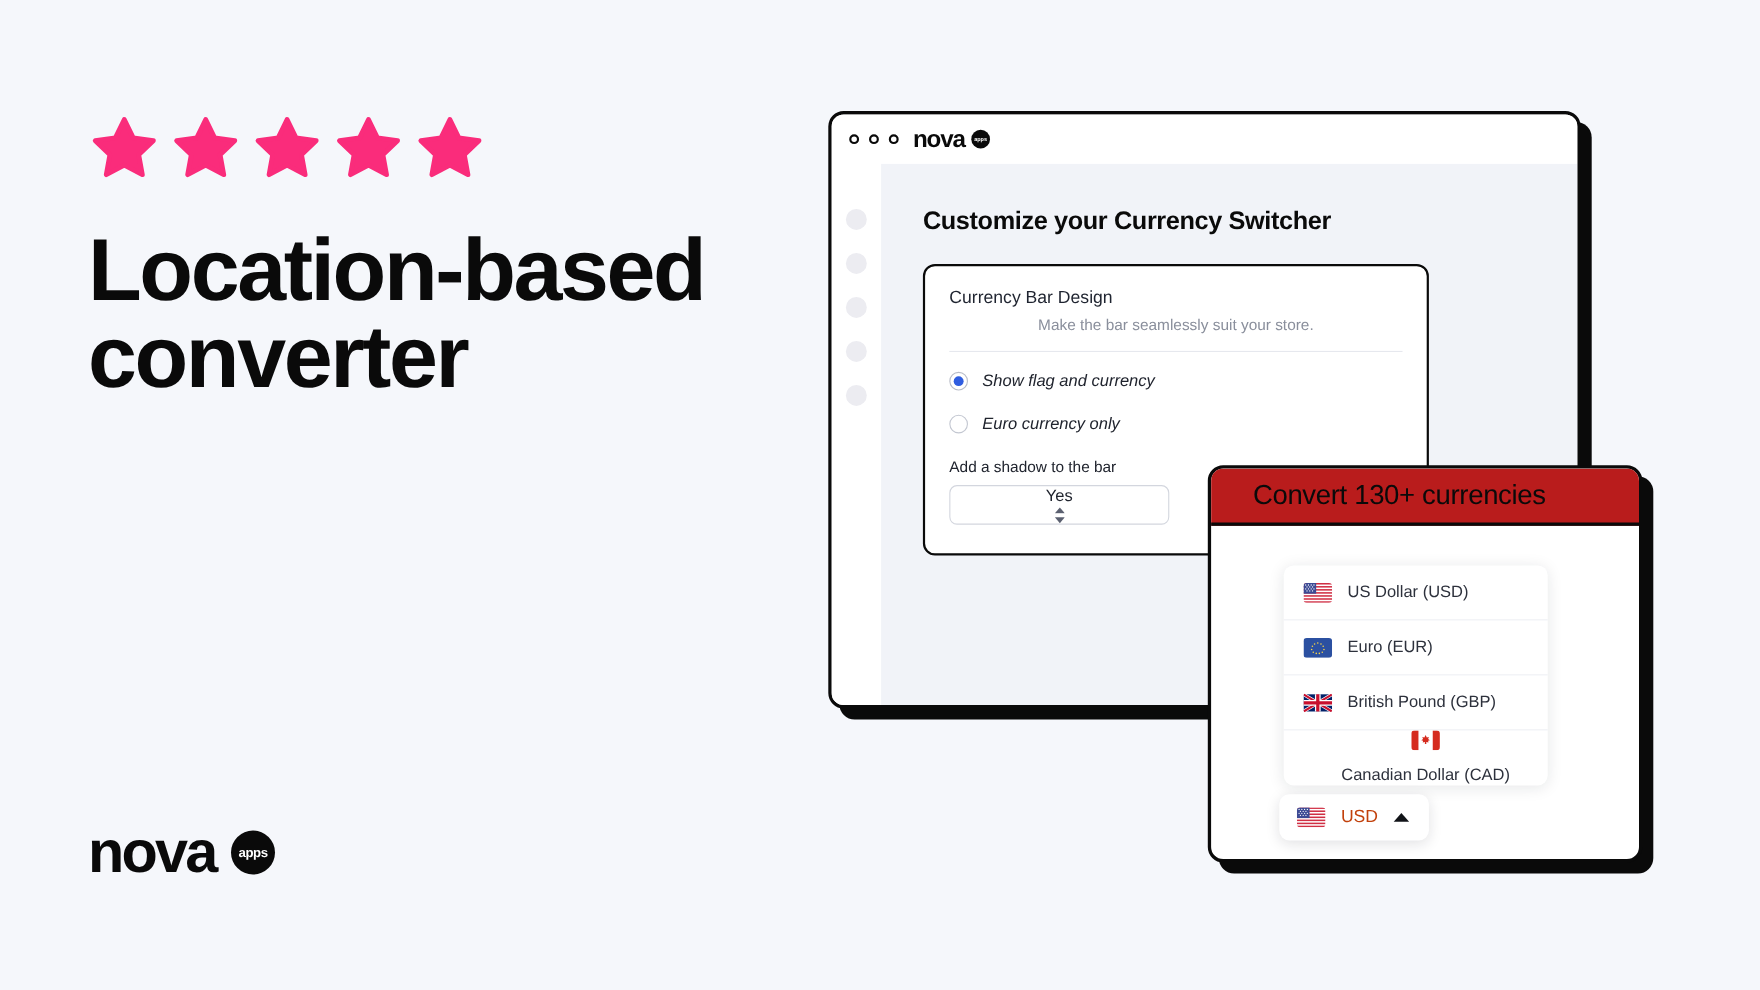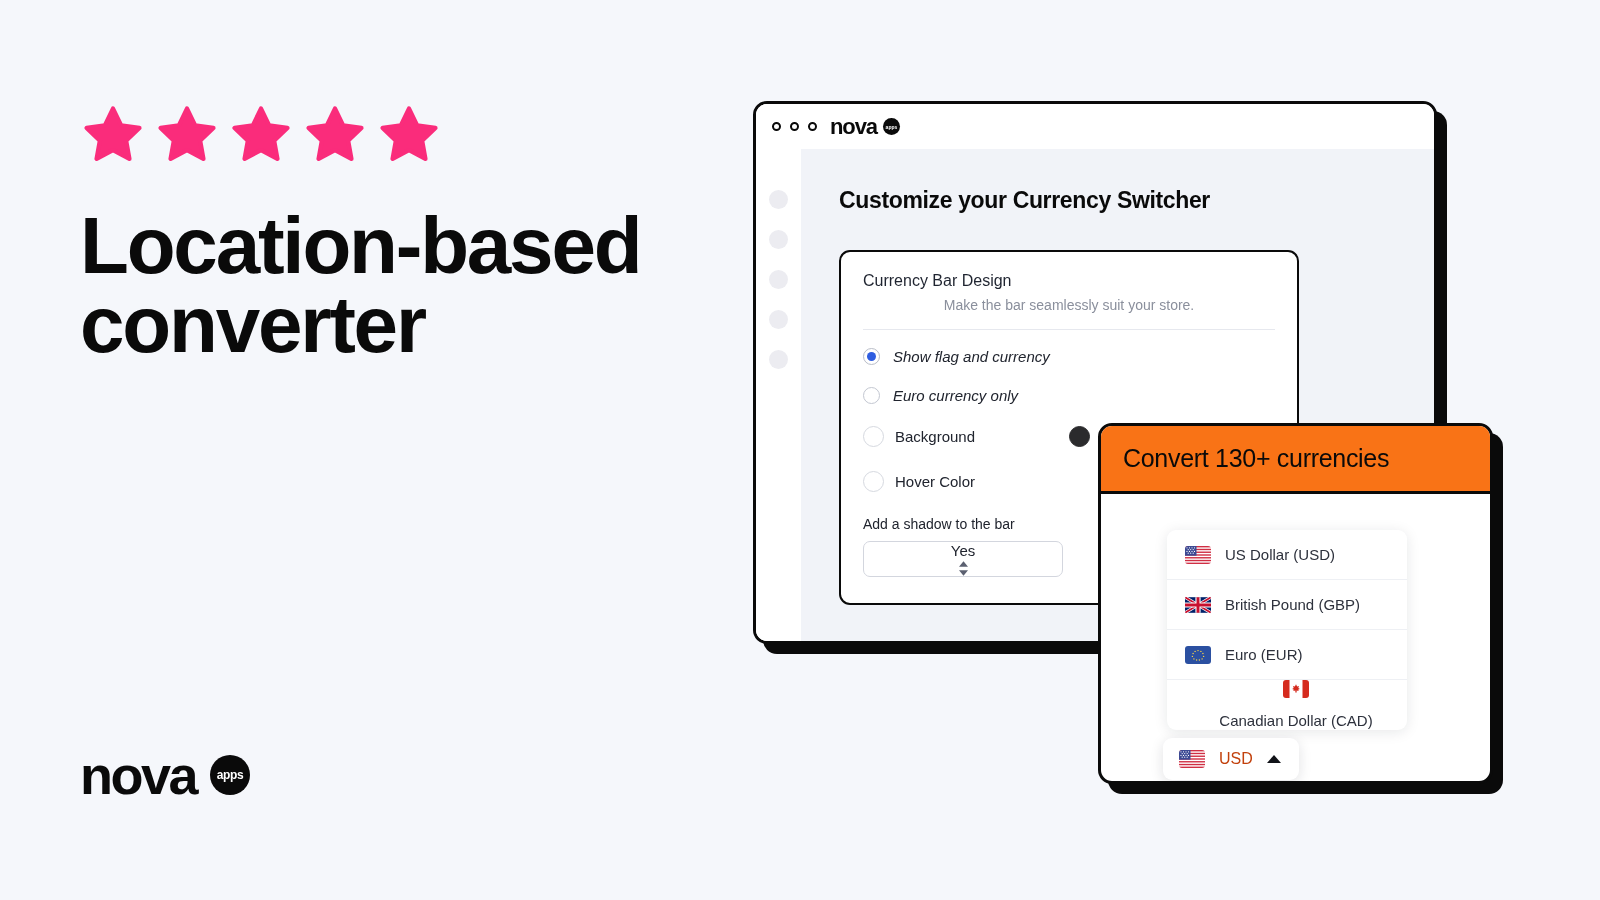--- a/index.html
+++ b/index.html
@@ -156,21 +156,21 @@
     flex: 1;
     background: #f1f3f8;
     padding: 38px 0 0 38px;
     overflow: hidden;
   }
   .page-title {
     font-size: 23px;
     font-weight: 700;
     color: #0a0a0a;
     letter-spacing: -0.35px;
-    margin: 0 0 36px 0;
+    margin: 0 0 26px 0;
   }
   .settings-card {
     background: #ffffff;
     border: 2.5px solid #0a0a0a;
     border-radius: 11px;
     width: 460px;
     padding: 20px 22px 26px 22px;
     box-sizing: border-box;
   }
   .card-title {
@@ -286,26 +286,26 @@
     top: 423px;
     width: 389px;
     height: 355px;
     background: #ffffff;
     border: 3px solid #0a0a0a;
     border-radius: 14px;
     box-shadow: 10px 10px 0 0 #0a0a0a;
     overflow: hidden;
   }
   .panel-header {
-    height: 68px;
-    background: #f97316;
+    height: 52px;
+    background: #b91c1c;
     border-bottom: 3px solid #0a0a0a;
     display: flex;
     align-items: center;
-    padding-left: 22px;
+    padding-left: 38px;
     box-sizing: border-box;
   }
   .panel-header-title {
     font-size: 25px;
     font-weight: 400;
     letter-spacing: -0.3px;
     color: #0a0a0a;
   }
   .panel-body {
     position: relative;
@@ -438,38 +438,20 @@
           <div class="radio-row">
             <span class="radio checked"></span>
             <span class="radio-label">Show flag and currency</span>
           </div>
 
           <div class="radio-row">
             <span class="radio"></span>
             <span class="radio-label">Euro currency only</span>
           </div>
 
-          <div class="swatch-grid">
-            <div class="swatch-row">
-              <div class="swatch-item">
-                <span class="swatch"></span>
-                <span class="swatch-label">Background</span>
-              </div>
-              <div class="swatch-item">
-                <span class="swatch dark"></span>
-                <span class="swatch-label">Text</span>
-              </div>
-            </div>
-            <div class="swatch-row">
-              <div class="swatch-item">
-                <span class="swatch"></span>
-                <span class="swatch-label">Hover Color</span>
-              </div>
-            </div>
-          </div>
 
           <div class="field-label">Add a shadow to the bar</div>
           <div class="select">
             <span class="select-value">Yes</span>
             <span class="stepper">
               <svg width="9" height="6" viewBox="0 0 10 6">
                   <path d="M5 0l5 6H0z" fill="#5b6070"></path>
                 </svg>
               <svg width="9" height="6" viewBox="0 0 10 6">
                   <path d="M5 6L0 0h10z" fill="#5b6070"></path>
@@ -517,48 +499,48 @@
                 <circle cx="9.5" cy="5.4" r="0.6"></circle>
               <circle cx="3.2" cy="7.2" r="0.6"></circle>
                 <circle cx="5.7" cy="7.2" r="0.6"></circle>
                 <circle cx="8.2" cy="7.2" r="0.6"></circle>
             </g>
           </svg>
           <span class="currency-name">US Dollar (USD)</span>
         </div>
 
         <div class="currency-row">
-          <svg class="flag" viewBox="0 0 30 18">
-            <rect width="30" height="18" fill="#012169"></rect>
-            <path d="M0 0L30 18M30 0L0 18" stroke="#ffffff" stroke-width="3.6"></path>
-            <path d="M0 0L30 18M30 0L0 18" stroke="#c8102e" stroke-width="2.2"></path>
-            <path d="M15 0v18M0 9h30" stroke="#ffffff" stroke-width="6"></path>
-            <path d="M15 0v18M0 9h30" stroke="#c8102e" stroke-width="3.4"></path>
-          </svg>
-          <span class="currency-name">British Pound (GBP)</span>
-        </div>
-
-        <div class="currency-row">
           <svg class="flag" viewBox="0 0 26 18">
             <rect width="26" height="18" fill="#2b50a1"></rect>
             <g fill="#f5d24a">
               <circle cx="13" cy="4.6" r="0.72"></circle>
                 <circle cx="15.9" cy="5.4" r="0.72"></circle>
               <circle cx="17.9" cy="7.5" r="0.72"></circle>
                 <circle cx="18.6" cy="10.4" r="0.72"></circle>
               <circle cx="17.1" cy="12.9" r="0.72"></circle>
                 <circle cx="14.4" cy="14" r="0.72"></circle>
               <circle cx="11.6" cy="14" r="0.72"></circle>
                 <circle cx="8.9" cy="12.9" r="0.72"></circle>
               <circle cx="7.4" cy="10.4" r="0.72"></circle>
                 <circle cx="8.1" cy="7.5" r="0.72"></circle>
               <circle cx="10.1" cy="5.4" r="0.72"></circle>
             </g>
           </svg>
           <span class="currency-name">Euro (EUR)</span>
+        </div>
+
+        <div class="currency-row">
+          <svg class="flag" viewBox="0 0 30 18">
+            <rect width="30" height="18" fill="#012169"></rect>
+            <path d="M0 0L30 18M30 0L0 18" stroke="#ffffff" stroke-width="3.6"></path>
+            <path d="M0 0L30 18M30 0L0 18" stroke="#c8102e" stroke-width="2.2"></path>
+            <path d="M15 0v18M0 9h30" stroke="#ffffff" stroke-width="6"></path>
+            <path d="M15 0v18M0 9h30" stroke="#c8102e" stroke-width="3.4"></path>
+          </svg>
+          <span class="currency-name">British Pound (GBP)</span>
         </div>
 
         <div class="currency-row">
           <svg class="flag" viewBox="0 0 26 18">
             <rect width="26" height="18" fill="#ffffff"></rect>
             <rect width="6.5" height="18" fill="#d52b1e"></rect>
             <rect x="19.5" width="6.5" height="18" fill="#d52b1e"></rect>
             <path fill="#d52b1e" d="M13 4.2l1.1 2.2 1.9-.5-.7 2 1.6 1-1.6.6.3 1.4-2-.4.1 1.9h-1.4l.1-1.9-2 .4.3-1.4-1.6-.6 1.6-1-.7-2 1.9.5z"></path>
           </svg>
           <span class="currency-name">Canadian Dollar (CAD)</span>

